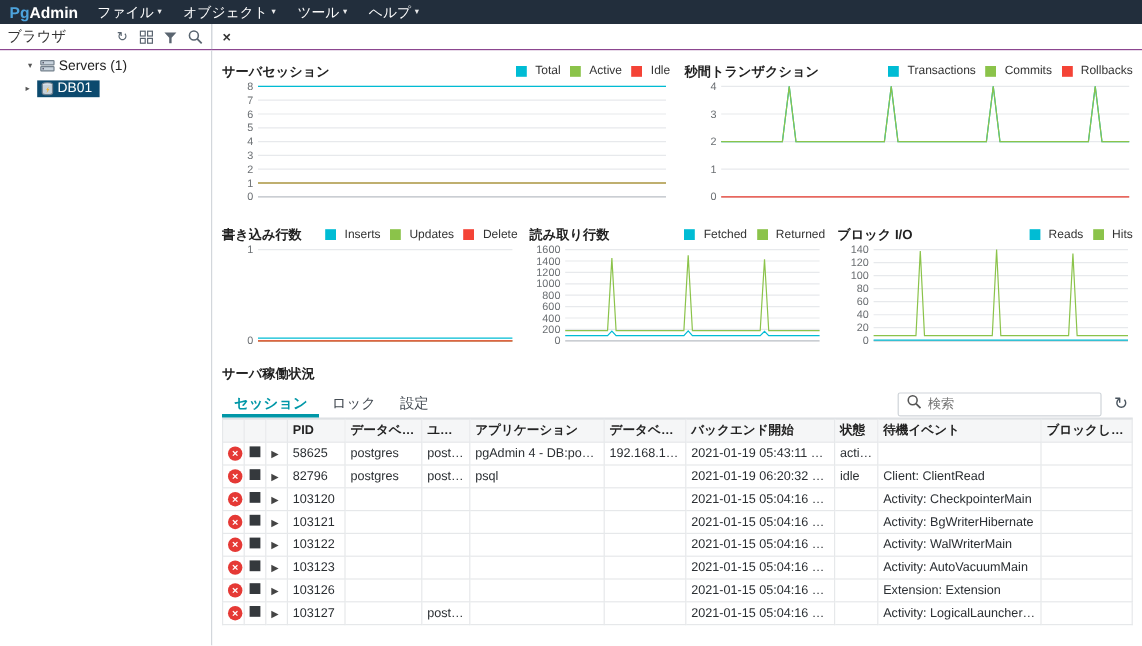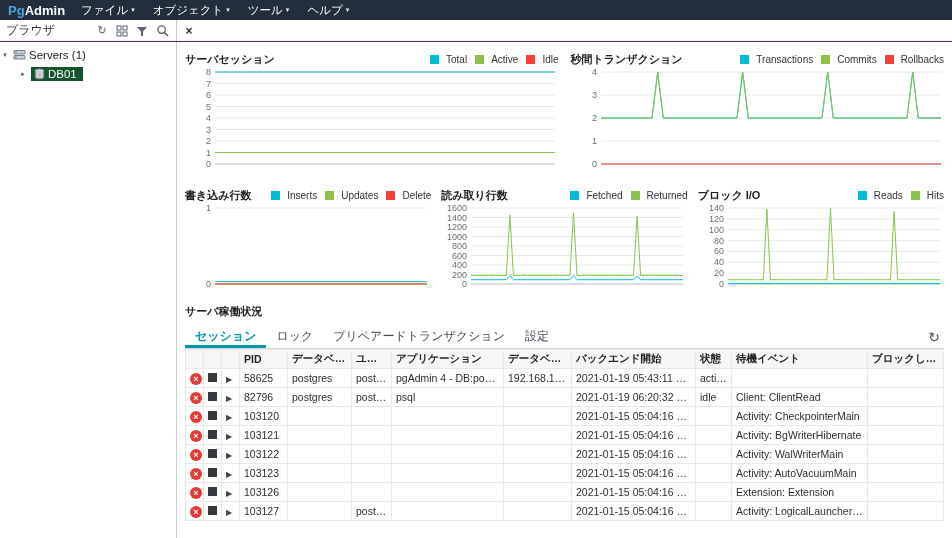--- a/index.html
+++ b/index.html
@@ -25,25 +25,25 @@
   .tool-btn{width:16px;height:16px;display:flex;align-items:center;justify-content:center;color:#5a6570;font-size:11px}
   .tabbar{flex:1;display:flex;align-items:stretch;padding-left:4px}
   .tab{font-size:12px;color:#454c54;padding:0 10px;display:flex;align-items:center;cursor:default}
   .tab.active{color:#0097a7;border-bottom:3px solid #0097a7;font-weight:bold}
   .close-btn{width:24px;display:flex;align-items:center;justify-content:center;font-size:12px;color:#333;font-weight:bold}
 
   
   .content{flex:1;display:flex;min-height:0}
   .sidebar{width:177px;flex:0 0 177px;border-right:1px solid #c9ced4;padding-top:3px;
     font-size:11.5px;color:#222;background:#fff}
-  .tree-row{display:flex;align-items:center;height:19px;padding-left:0;gap:3px;cursor:default}
+  .tree-row{display:flex;align-items:center;height:19px;padding-left:20px;gap:3px;cursor:default}
   .tree-row .chev{width:10px;text-align:center;color:#555;font-size:7px;flex:0 0 10px}
   .tree-row.child{padding-left:18px}
   .tree-ico{display:flex;align-items:center}
-  .sel{display:flex;align-items:center;gap:3px;background:#14532d;color:#fff;padding:1px 6px 1px 3px}
+  .sel{display:flex;align-items:center;gap:3px;background:#0c4a6e;color:#fff;padding:1px 6px 1px 3px}
 
   .dash{flex:1;padding:8px 8px 0 8px;overflow:hidden;background:#fff}
   .chart-row{display:flex}
   .chart-row.top{height:126px;gap:12px;margin-bottom:10px}
   .chart-row.second{height:110px;gap:10px;margin-bottom:8px}
   .panel{flex:1;display:flex;flex-direction:column;min-width:0}
   .panel-head{height:18px;display:flex;justify-content:space-between;align-items:center}
   .panel-title{font-size:11px;font-weight:bold;color:#222}
   .legend{display:flex;gap:8px;align-items:center}
   .lg-item{display:flex;align-items:center;gap:7px;font-size:10px;color:#333}
@@ -342,24 +342,32 @@
               </svg></div>
         </section>
       </div>
 
       <section>
         <h2 class="activity-title">サーバ稼働状況</h2>
         <div class="activity-bar">
           <div class="a-tabs">
               <div class="a-tab active">セッション</div>
               <div class="a-tab">ロック</div>
-              <div class="a-tab">プリペアードトランザクション</div>
               <div class="a-tab">設定</div>
             </div>
           <div class="search-wrap">
+            <span class="search-box">
+              <span>
+                <svg width="13" height="13" viewBox="0 0 14 14">
+                    <circle cx="6" cy="6" r="4" fill="none" stroke="#555" stroke-width="1.4"></circle>
+                    <line x1="9" y1="9" x2="13" y2="13" stroke="#555" stroke-width="1.6"></line>
+                  </svg>
+              </span>
+              <input type="text" placeholder="検索" style="">
+            </span>
             <span class="refresh-btn">↻</span>
           </div>
         </div>
         <table class="session-table">
           <colgroup>
             <col style="width:18px">
               <col style="width:18px">
               <col style="width:18px">
             <col style="width:48px">
               <col style="width:64px">

